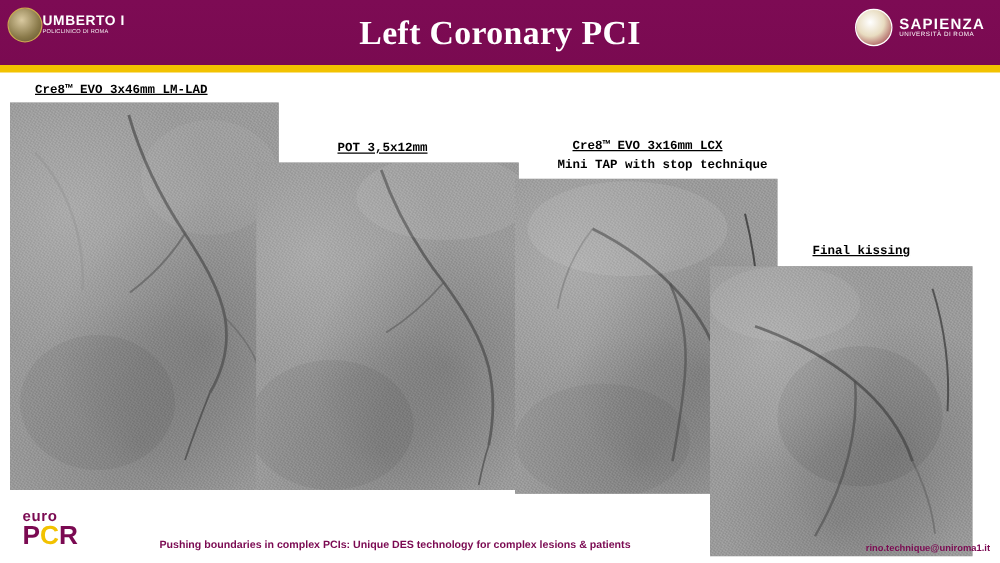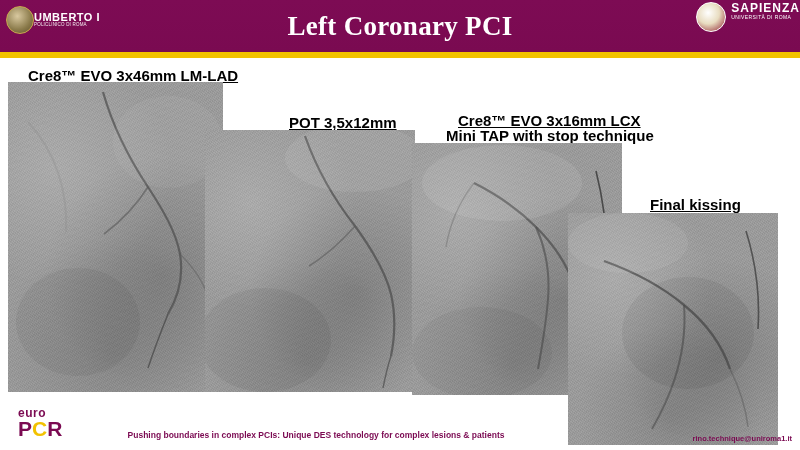--- a/index.html
+++ b/index.html
@@ -71,23 +71,24 @@
     letter-spacing: 0.5px;
   }
   .logo-left .txt .l2 {
     font-size: 4.5px;
     letter-spacing: 0.2px;
     opacity: 0.92;
   }
 
   .logo-right {
     position: absolute;
-    right: 0; top: 2px;
+    right: 12px; top: 2px;
     height: 40px;
     display: flex;
+    align-items: center;
     gap: 5px;
   }
   .logo-right .seal {
     width: 28px; height: 28px;
     border-radius: 50%;
     background: radial-gradient(circle at 40% 35%, #ffffff 0%, #e8dcc0 45%, #8d1d2c 100%);
     border: 1px solid #ffffff;
     flex: 0 0 auto;
   }
   .logo-right .txt { color: #ffffff; line-height: 1.1; }
@@ -113,36 +114,37 @@
   }
   .frame svg {
     position: absolute;
     inset: 0;
     width: 100%;
     height: 100%;
   }
 
   .caption {
     position: absolute;
-    font-size: 15px;
+    font-size: 10px;
     font-weight: bold;
     color: #000000;
     text-decoration: underline;
     white-space: nowrap;
+    font-family: Liberation Mono, monospace;
   }
   .caption.nounderline { text-decoration: none; }
 
   
   #frame-1 { left: 8px;   top: 82px;  width: 215px; height: 310px; }
   #frame-2 { left: 205px; top: 130px; width: 210px; height: 262px; }
   #frame-3 { left: 412px; top: 143px; width: 210px; height: 252px; }
   #frame-4 { left: 568px; top: 213px; width: 210px; height: 232px; }
 
   #cap-1 { left: 28px;  top: 67px; }
-  #cap-2 { left: 289px; top: 114px; }
+  #cap-2 { left: 270px; top: 114px; }
   #cap-3 { left: 458px; top: 112px; }
   #cap-3b{ left: 446px; top: 127px; }
   #cap-4 { left: 650px; top: 196px; }
 
   
   .footer-note {
     position: absolute;
     left: 0; top: 430px;
     width: 632px;
     text-align: center;

